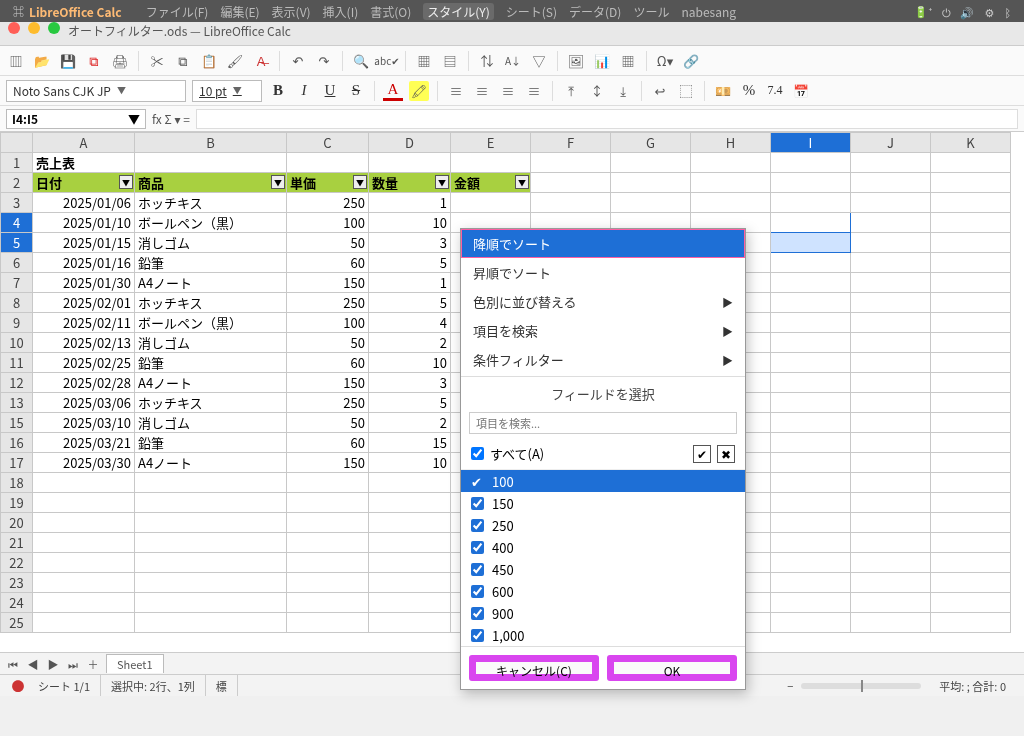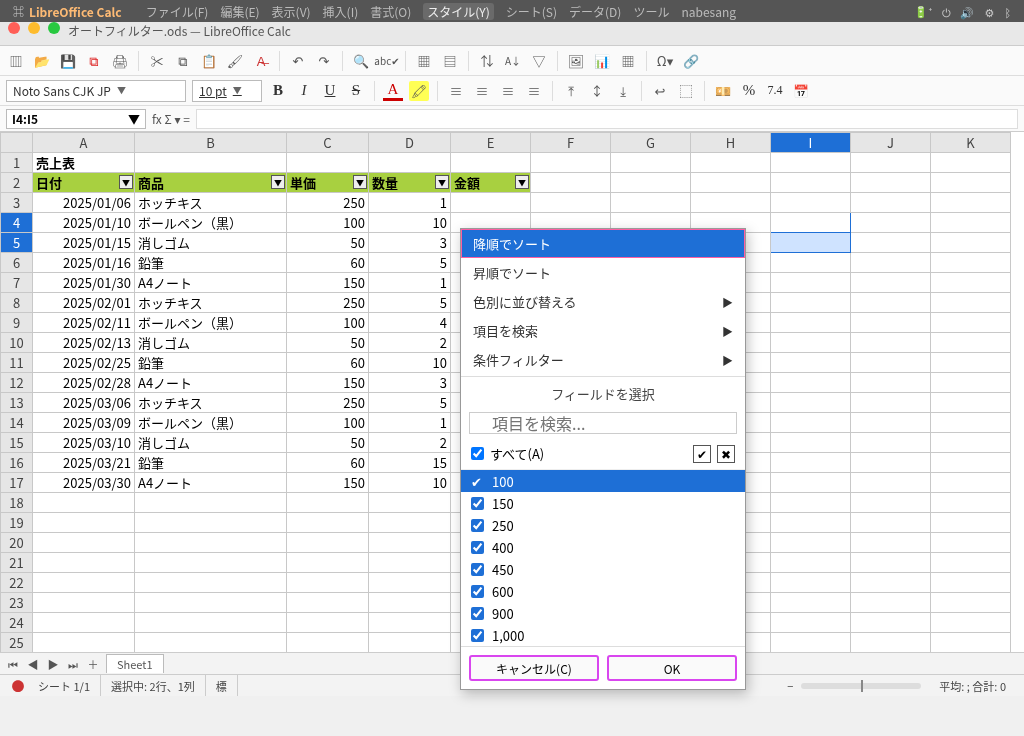--- a/index.html
+++ b/index.html
@@ -53,30 +53,30 @@
 
 
 .afpop { position:absolute; top:228px; left:460px; width:286px; background:#fff; border:1px solid #999; box-shadow:2px 4px 12px rgba(0,0,0,.25); font-size:13px; z-index:50; }
 .afpop .row { height:29px; display:flex; align-items:center; padding:0 12px; position:relative; color:#333; }
 .afpop .row .arr { position:absolute; right:12px; color:#333; font-size:11px; }
 .afpop .row.hl { background:#1e6fd6; color:#fff; }
 .afpop .row.hl::after{content:""; position:absolute; inset:0; border:1px solid #ff5fa2; pointer-events:none;}
 .afpop hr { border:none; border-top:1px solid #ddd; margin:2px 0; }
 .afpop .center { justify-content:center; color:#444; }
 .afpop .srch { margin:4px 8px; }
-.afpop .srch input { width:100%; height:22px; border:1px solid #ccc; padding:0 22px; font-size:16px; color:#999; }
+.afpop .srch input { width:100%; height:22px; border:1px solid #ccc; padding:0 6px; font-size:11px; color:#999; }
 .afpop .all { display:flex; align-items:center; padding:6px 10px; gap:6px; }
 .afpop .all .sp { flex:1; }
 .afpop .all .sq { width:18px;height:18px;border:1px solid #555;display:flex;align-items:center;justify-content:center;font-size:12px; }
 .afpop .vals { max-height:200px; overflow:auto; border-top:1px solid #eee; }
 .afpop .vrow { height:22px; display:flex; align-items:center; padding:0 10px; gap:8px; font-size:13px; }
 .afpop .vrow.hl { background:#1e6fd6; color:#fff; }
 .afpop .vrow input { accent-color:#1e6fd6; }
 .afpop .btns { display:flex; gap:8px; padding:8px; border-top:1px solid #ddd; }
-.afpop .btns button { flex:1; height:26px; border:2px solid #d946ef; background:#fafafa; border-radius:3px; font-size:12px; }
+.afpop .btns button { flex:1; height:26px; border:7px solid #d946ef; background:#fafafa; border-radius:3px; font-size:12px; }
 
 .cursor { position:absolute; top:278px; left:596px; font-size:14px; color:#fff; z-index:60; pointer-events:none; }
 
 
 .tabbar { height:22px; background:#f3f3f3; border-top:1px solid #ccc; display:flex; align-items:center; padding:0 6px; gap:6px; font-size:11px; color:#555; }
 .tabbar .nav { width:14px; text-align:center; }
 .tab { border:1px solid #bbb; border-bottom:none; background:#fff; padding:1px 10px; font-size:11px; }
 .status { height:22px; background:#f3f3f3; border-top:1px solid #ccc; display:flex; align-items:center; padding:0 8px; font-size:11px; color:#444; }
 .status .cell { padding:0 10px; border-right:1px solid #ccc; height:100%; display:flex; align-items:center; }
 .status .sp { flex:1; }
@@ -380,34 +380,20 @@
           <td></td>
           <td></td>
           <td></td>
         </tr>
         <tr>
           <th class="rh">13</th>
           <td class="num">2025/03/06</td>
           <td>ホッチキス</td>
           <td class="num">250</td>
           <td class="num">5</td>
-          <td></td>
-          <td></td>
-          <td></td>
-          <td></td>
-          <td></td>
-          <td></td>
-          <td></td>
-        </tr>
-        <tr>
-          <th class="rh">14</th>
-          <td class="num">2025/03/09</td>
-          <td>ボールペン（黒）</td>
-          <td class="num">100</td>
-          <td class="num">1</td>
           <td></td>
           <td></td>
           <td></td>
           <td></td>
           <td></td>
           <td></td>
           <td></td>
         </tr>
         <tr>
           <th class="rh">15</th>

